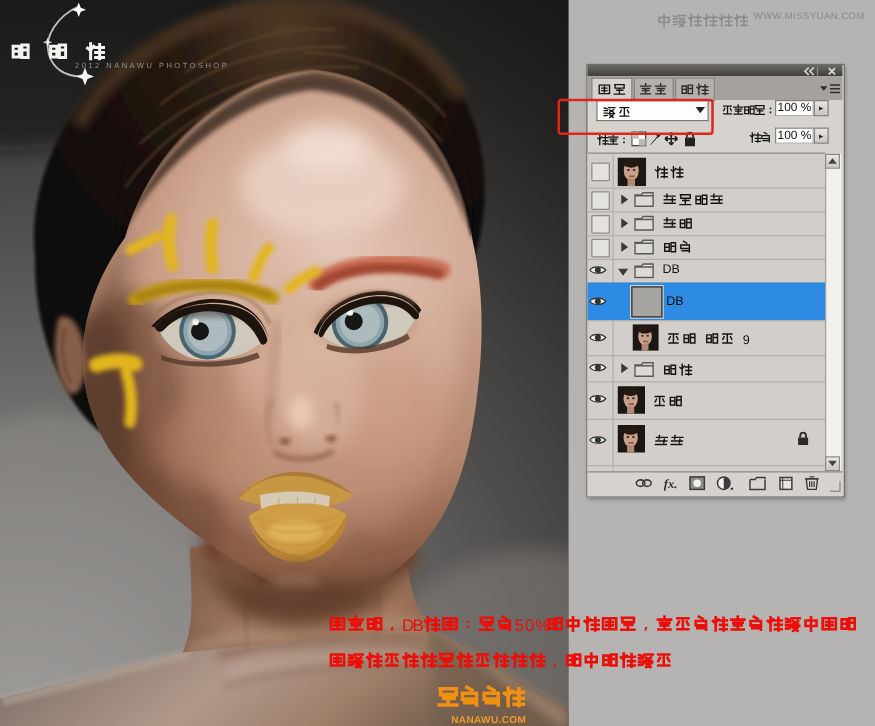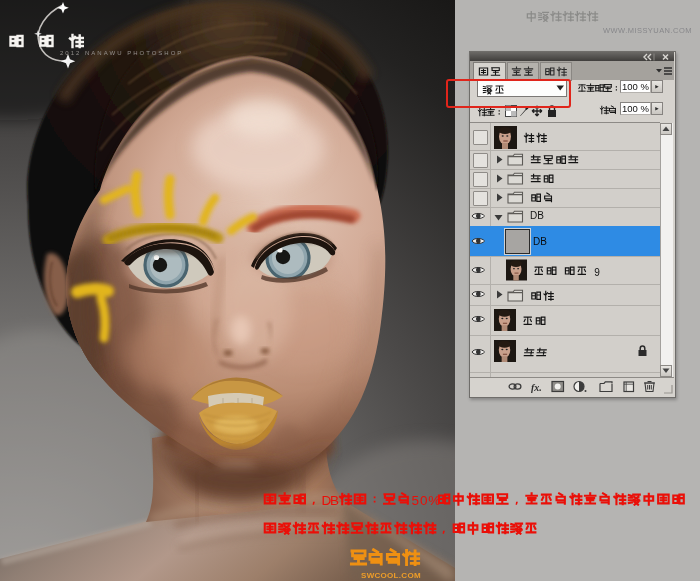--- a/index.html
+++ b/index.html
@@ -223,21 +223,21 @@
     </svg></div>
 <div class="abs" style="left:60px;top:50px;font-size:6px;letter-spacing:2px;color:#94908d">2012 NANAWU PHOTOSHOP</div>
 <div class="abs" style="left:525px;top:8px"><svg width="73" height="16.5" viewBox="0 0 73 16.5" style="color:#8b8b89;overflow:visible">
       <use href="#g5" x="0.0" y="2.0" width="12.5" height="12.5"></use>
       <use href="#g7" x="12.2" y="2.0" width="12.5" height="12.5"></use>
       <use href="#g3" x="24.4" y="2.0" width="12.5" height="12.5"></use>
       <use href="#g3" x="36.6" y="2.0" width="12.5" height="12.5"></use>
       <use href="#g3" x="48.8" y="2.0" width="12.5" height="12.5"></use>
       <use href="#g3" x="61.0" y="2.0" width="12.5" height="12.5"></use>
     </svg></div>
-<div class="abs" style="left:603px;top:26px;font-size:7.5px;font-weight:normal;letter-spacing:0.45px;color:#87878a">WWW.MISSYUAN.COM</div>
+<div class="abs" style="left:603px;top:8px;font-size:7.5px;font-weight:normal;letter-spacing:0.45px;color:#87878a">WWW.MISSYUAN.COM</div>
 <div class="abs" style="left:469px;top:51px;width:205px;height:345px;background:#d6d3ce;border:1px solid #6f6d6a;box-shadow:1px 2px 3px rgba(0,0,0,0.25)"></div>
 <div class="abs" style="left:470px;top:52px;width:204px;height:9px;background:linear-gradient(#6b6966,#403e3c)"></div>
 <svg class="abs" style="left:643px;top:53px" width="30" height="8" viewBox="0 0 30 8">
 <path d="M4,1 L1,4 L4,7 M8,1 L5,4 L8,7" stroke="#d8d6d2" stroke-width="1.4" fill="none"></path>
 <path d="M11,0.5 V7.5" stroke="#8a8884" stroke-width="1"></path>
 <path d="M20,1.5 L25,6.5 M25,1.5 L20,6.5" stroke="#d8d6d2" stroke-width="1.5" fill="none"></path>
 </svg>
 <div class="abs" style="left:470px;top:61px;width:204px;height:19px;background:#a5a29d"></div>
 <div class="abs" style="left:473px;top:62px;width:31px;height:18px;background:#d6d3ce;border:1px solid #807d79;border-bottom:none">
     <div class="abs" style="left:4px;top:1px"><svg width="24" height="15" viewBox="0 0 24 15" style="color:#141414;overflow:visible">
@@ -535,21 +535,21 @@
       <use href="#Bg3" x="232.0" y="2" width="14" height="14"></use>
       <use href="#Bg7" x="246.5" y="2" width="14" height="14"></use>
       <use href="#Bg10" x="261.0" y="2" width="14" height="14"></use>
     </svg></div>
 <div class="abs" style="left:349px;top:546px"><svg width="70" height="23" viewBox="0 0 70 23" style="color:#ef9012;overflow:visible">
       <use href="#Bg2" x="0.0" y="2" width="19" height="19"></use>
       <use href="#Bg8" x="17.4" y="2" width="19" height="19"></use>
       <use href="#Bg8" x="34.8" y="2" width="19" height="19"></use>
       <use href="#Bg3" x="52.2" y="2" width="19" height="19"></use>
     </svg></div>
-<div class="abs" style="left:361px;top:571px;font-size:8px;font-weight:bold;color:#ee9d28;letter-spacing:0.3px">SWCOOL.COM</div>
+<div class="abs" style="left:361px;top:571px;font-size:8px;font-weight:bold;color:#ee9d28;letter-spacing:0.3px">NANAWU.COM</div>
 <svg width="0" height="0" style="position:absolute">
     <defs>
 <symbol id="g1" viewBox="0 0 16 16">
         <path d="M2,3 h12 M2,3 v10 M14,3 v10 M2,13 h12 M5,6.5 h6 M5,9.5 h6 M8,5 v6" fill="none" stroke="currentColor" stroke-width="1.6" stroke-linecap="square"></path>
       </symbol>
 <symbol id="Bg1" viewBox="0 0 16 16">
         <path d="M2,3 h12 M2,3 v10 M14,3 v10 M2,13 h12 M5,6.5 h6 M5,9.5 h6 M8,5 v6" fill="none" stroke="currentColor" stroke-width="2.4" stroke-linecap="square"></path>
       </symbol>
 <symbol id="g2" viewBox="0 0 16 16">
         <path d="M2.5,2.5 h11 M3,2.5 v4 M3,6.5 h10.5 M13.5,2.5 v4 M2,13.5 h12 M5,9 h7 M8,6.5 v7" fill="none" stroke="currentColor" stroke-width="1.6" stroke-linecap="square"></path>

